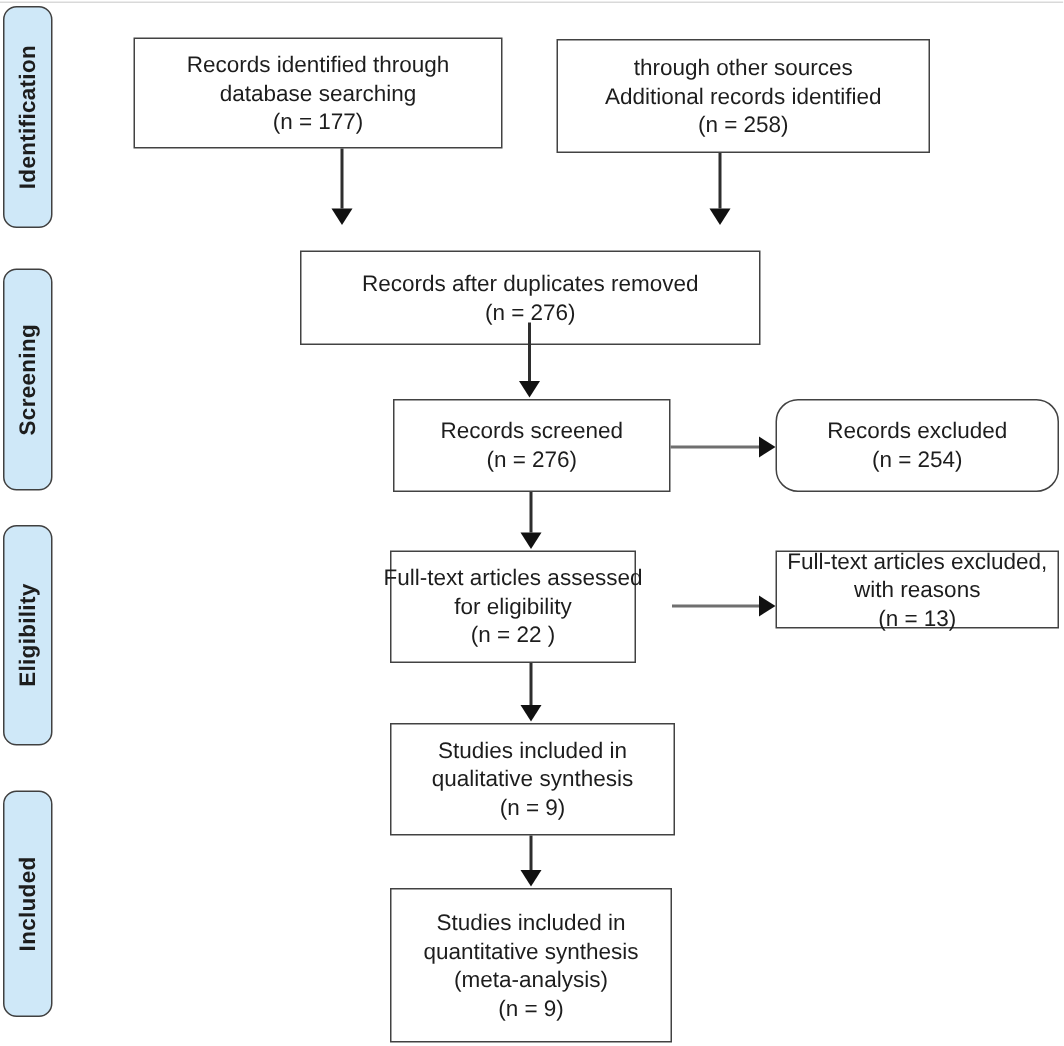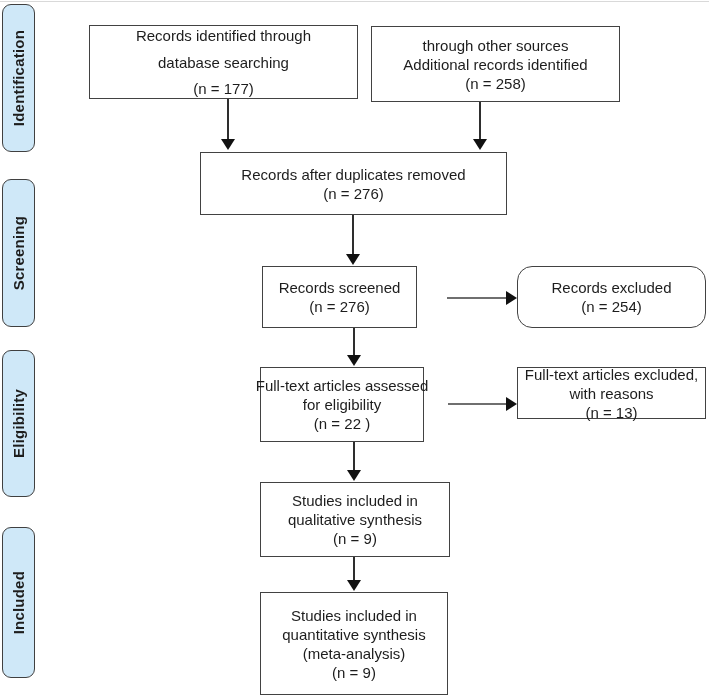--- a/index.html
+++ b/index.html
@@ -98,37 +98,37 @@
   <div class="stage" style="top:179px;height:148px;">
     <span class="stage-label">Screening</span>
   </div>
   <div class="stage" style="top:350px;height:147px;">
     <span class="stage-label">Eligibility</span>
   </div>
   <div class="stage" style="top:527px;height:151px;">
     <span class="stage-label">Included</span>
   </div>
 
-  <div class="box" style="left:89px;top:25px;width:269px;height:74px;justify-content:space-between;">
+  <div class="box" style="left:89px;top:25px;width:246px;height:74px;">
     <span class="line">Records identified through</span>
     <span class="line">database searching</span>
     <span class="line">(n = 177)</span>
   </div>
   <div class="box" style="left:371px;top:26px;width:249px;height:76px;">
     <span class="line">through other sources</span>
     <span class="line">Additional records identified</span>
     <span class="line">(n = 258)</span>
   </div>
 
-  <div class="box" style="left:200px;top:152px;width:307px;height:63px;">
+  <div class="box" style="left:200px;top:167px;width:307px;height:63px;">
     <span class="line">Records after duplicates removed</span>
     <span class="line">(n = 276)</span>
   </div>
 
-  <div class="box" style="left:262px;top:266px;width:155px;height:62px;">
+  <div class="box" style="left:262px;top:266px;width:185px;height:62px;">
     <span class="line">Records screened</span>
     <span class="line">(n = 276)</span>
   </div>
   <div class="box" style="left:517px;top:266px;width:189px;height:62px;border-radius:15px;">
     <span class="line">Records excluded</span>
     <span class="line">(n = 254)</span>
   </div>
 
   <div class="box" style="left:260px;top:367px;width:164px;height:75px;">
     <span class="line">Full-text articles assessed</span>

